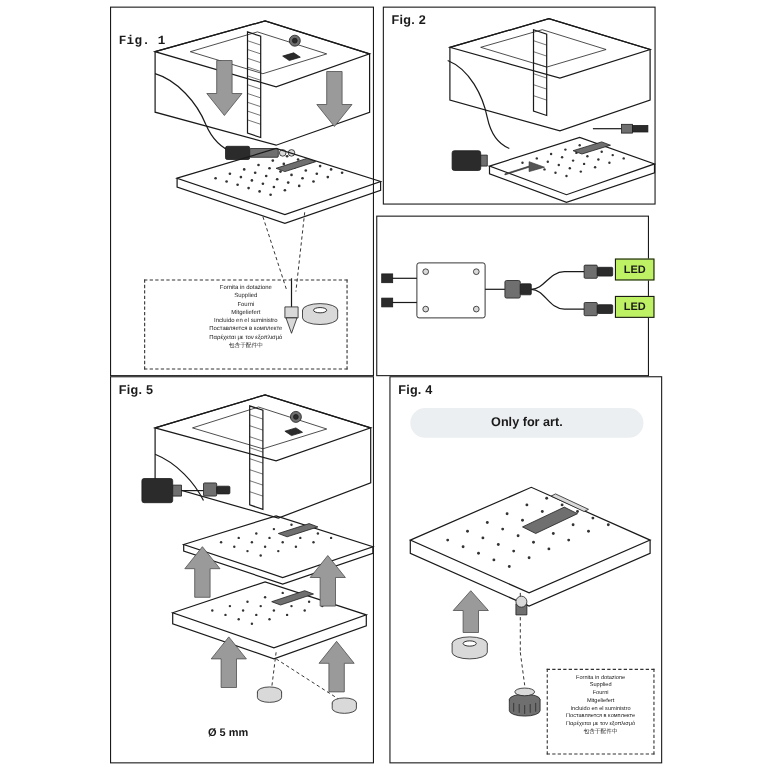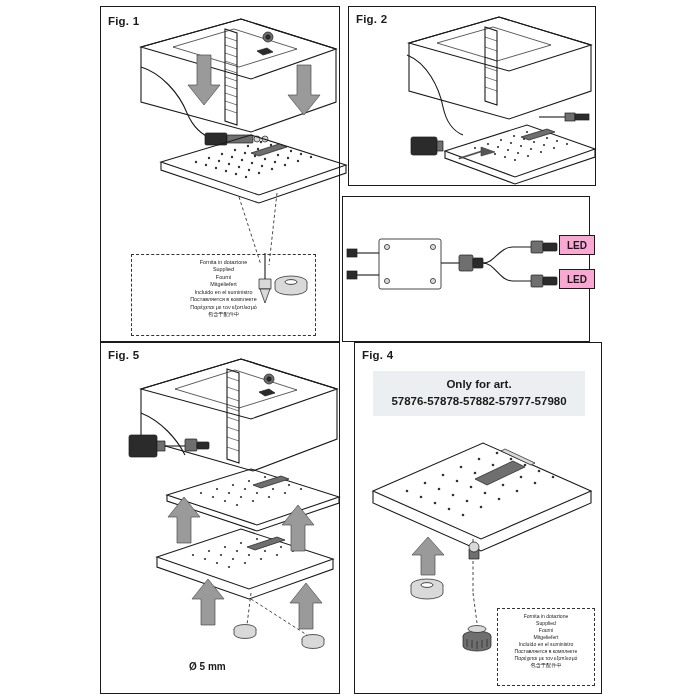--- a/index.html
+++ b/index.html
@@ -7,21 +7,21 @@
   .sheet{position:relative;width:700px;height:700px;}
 
   
   .panel{position:absolute;border:1.6px solid #1a1a1a;background:#fff;box-sizing:border-box;}
   .fig-label{position:absolute;font-size:11.5px;font-weight:bold;letter-spacing:.2px;}
   .note-box{position:absolute;border:1px dashed #333;box-sizing:border-box;text-align:center;
             font-size:5.4px;line-height:1.38;color:#222;padding:4px 2px;}
   .note-box div{white-space:nowrap;}
   .cjk{font-family:"DejaVu Sans",sans-serif;font-size:5.2px;}
 
-  .led-box{position:absolute;border:1.3px solid #1a1a1a;background:#f9a8d4;
+  .led-box{position:absolute;border:1.3px solid #1a1a1a;background:#bef264;
            font-size:10px;font-weight:bold;display:flex;align-items:center;justify-content:center;
            box-sizing:border-box;}
 
   .only-box{position:absolute;background:#eceff1;border:0;text-align:center;
             font-size:11.5px;font-weight:bold;line-height:1.5;padding:5px 0;}
 
   .dia5{position:absolute;font-size:10px;font-weight:bold;}
 
   svg{position:absolute;left:0;top:0;overflow:visible;}
   .st{fill:none;stroke:#1a1a1a;stroke-width:1.1;}
@@ -34,21 +34,21 @@
   .arrow-fill{fill:#9a9a9a;stroke:#4a4a4a;stroke-width:.7;}
   .arrow-dark{fill:#555;stroke:#333;stroke-width:.6;}
   .nozzle{fill:#333;}
 </style>
 </head>
 <body>
 
 <div class="sheet">
 
   <div class="panel" style="left:100px;top:6px;width:240px;height:336px;">
-    <span class="fig-label" style="left:7px;top:8px;">Fig. 1</span>
+    <span class="fig-label" style="left:7px;top:24px;font-family:Liberation Mono, monospace;">Fig. 1</span>
 
     <svg width="240" height="336">
 
       <path class="st" d="M40 40 L140 12 L235 42 L235 95 L150 125 L40 95 Z" fill="#ffffff"></path>
       <path class="st" d="M40 40 L140 12 L235 42 L150 72 Z" fill="#f7f7f7"></path>
 
       <path class="st-thin" d="M72 40 L133 22 L196 42 L138 60 Z" fill="#ffffff"></path>
 
       <path class="st" d="M124 22 L136 26 L136 118 L124 114 Z" fill="#e2e2e2"></path>
       <g stroke="#1a1a1a" stroke-width=".55">
@@ -334,23 +334,22 @@
       <ellipse class="fill-lt" cx="212" cy="296" rx="11" ry="4.5"></ellipse>
       <path class="fill-lt" d="M201 296 v5 a11 4.5 0 0 0 22 0 v-5"></path>
     </svg>
 
     <div class="dia5" style="left:88px;top:318px;">Ø 5 mm</div>
   </div>
 
   <div class="panel" style="left:342px;top:342px;width:248px;height:352px;margin-left:12px;">
     <span class="fig-label" style="left:7px;top:6px;">Fig. 4</span>
 
-    <div class="only-box" style="left:18px;top:28px;width:212px;">
+    <div class="only-box" style="left:18px;top:28px;width:212px;border-radius:16px;">
       <div>Only for art.</div>
-      <div>57876-57878-57882-57977-57980</div>
     </div>
 
     <svg width="248" height="352">
 
       <path class="st" d="M18 148 L128 100 L236 148 L126 196 Z" fill="#ffffff"></path>
       <path class="st" d="M18 148 L18 160 L126 208 L236 160 L236 148" fill="#efefef"></path>
       <g class="nozzle">
         <circle cx="52" cy="148" r="1.3"></circle>
           <circle cx="66" cy="154" r="1.3"></circle>
           <circle cx="80" cy="160" r="1.3"></circle>

